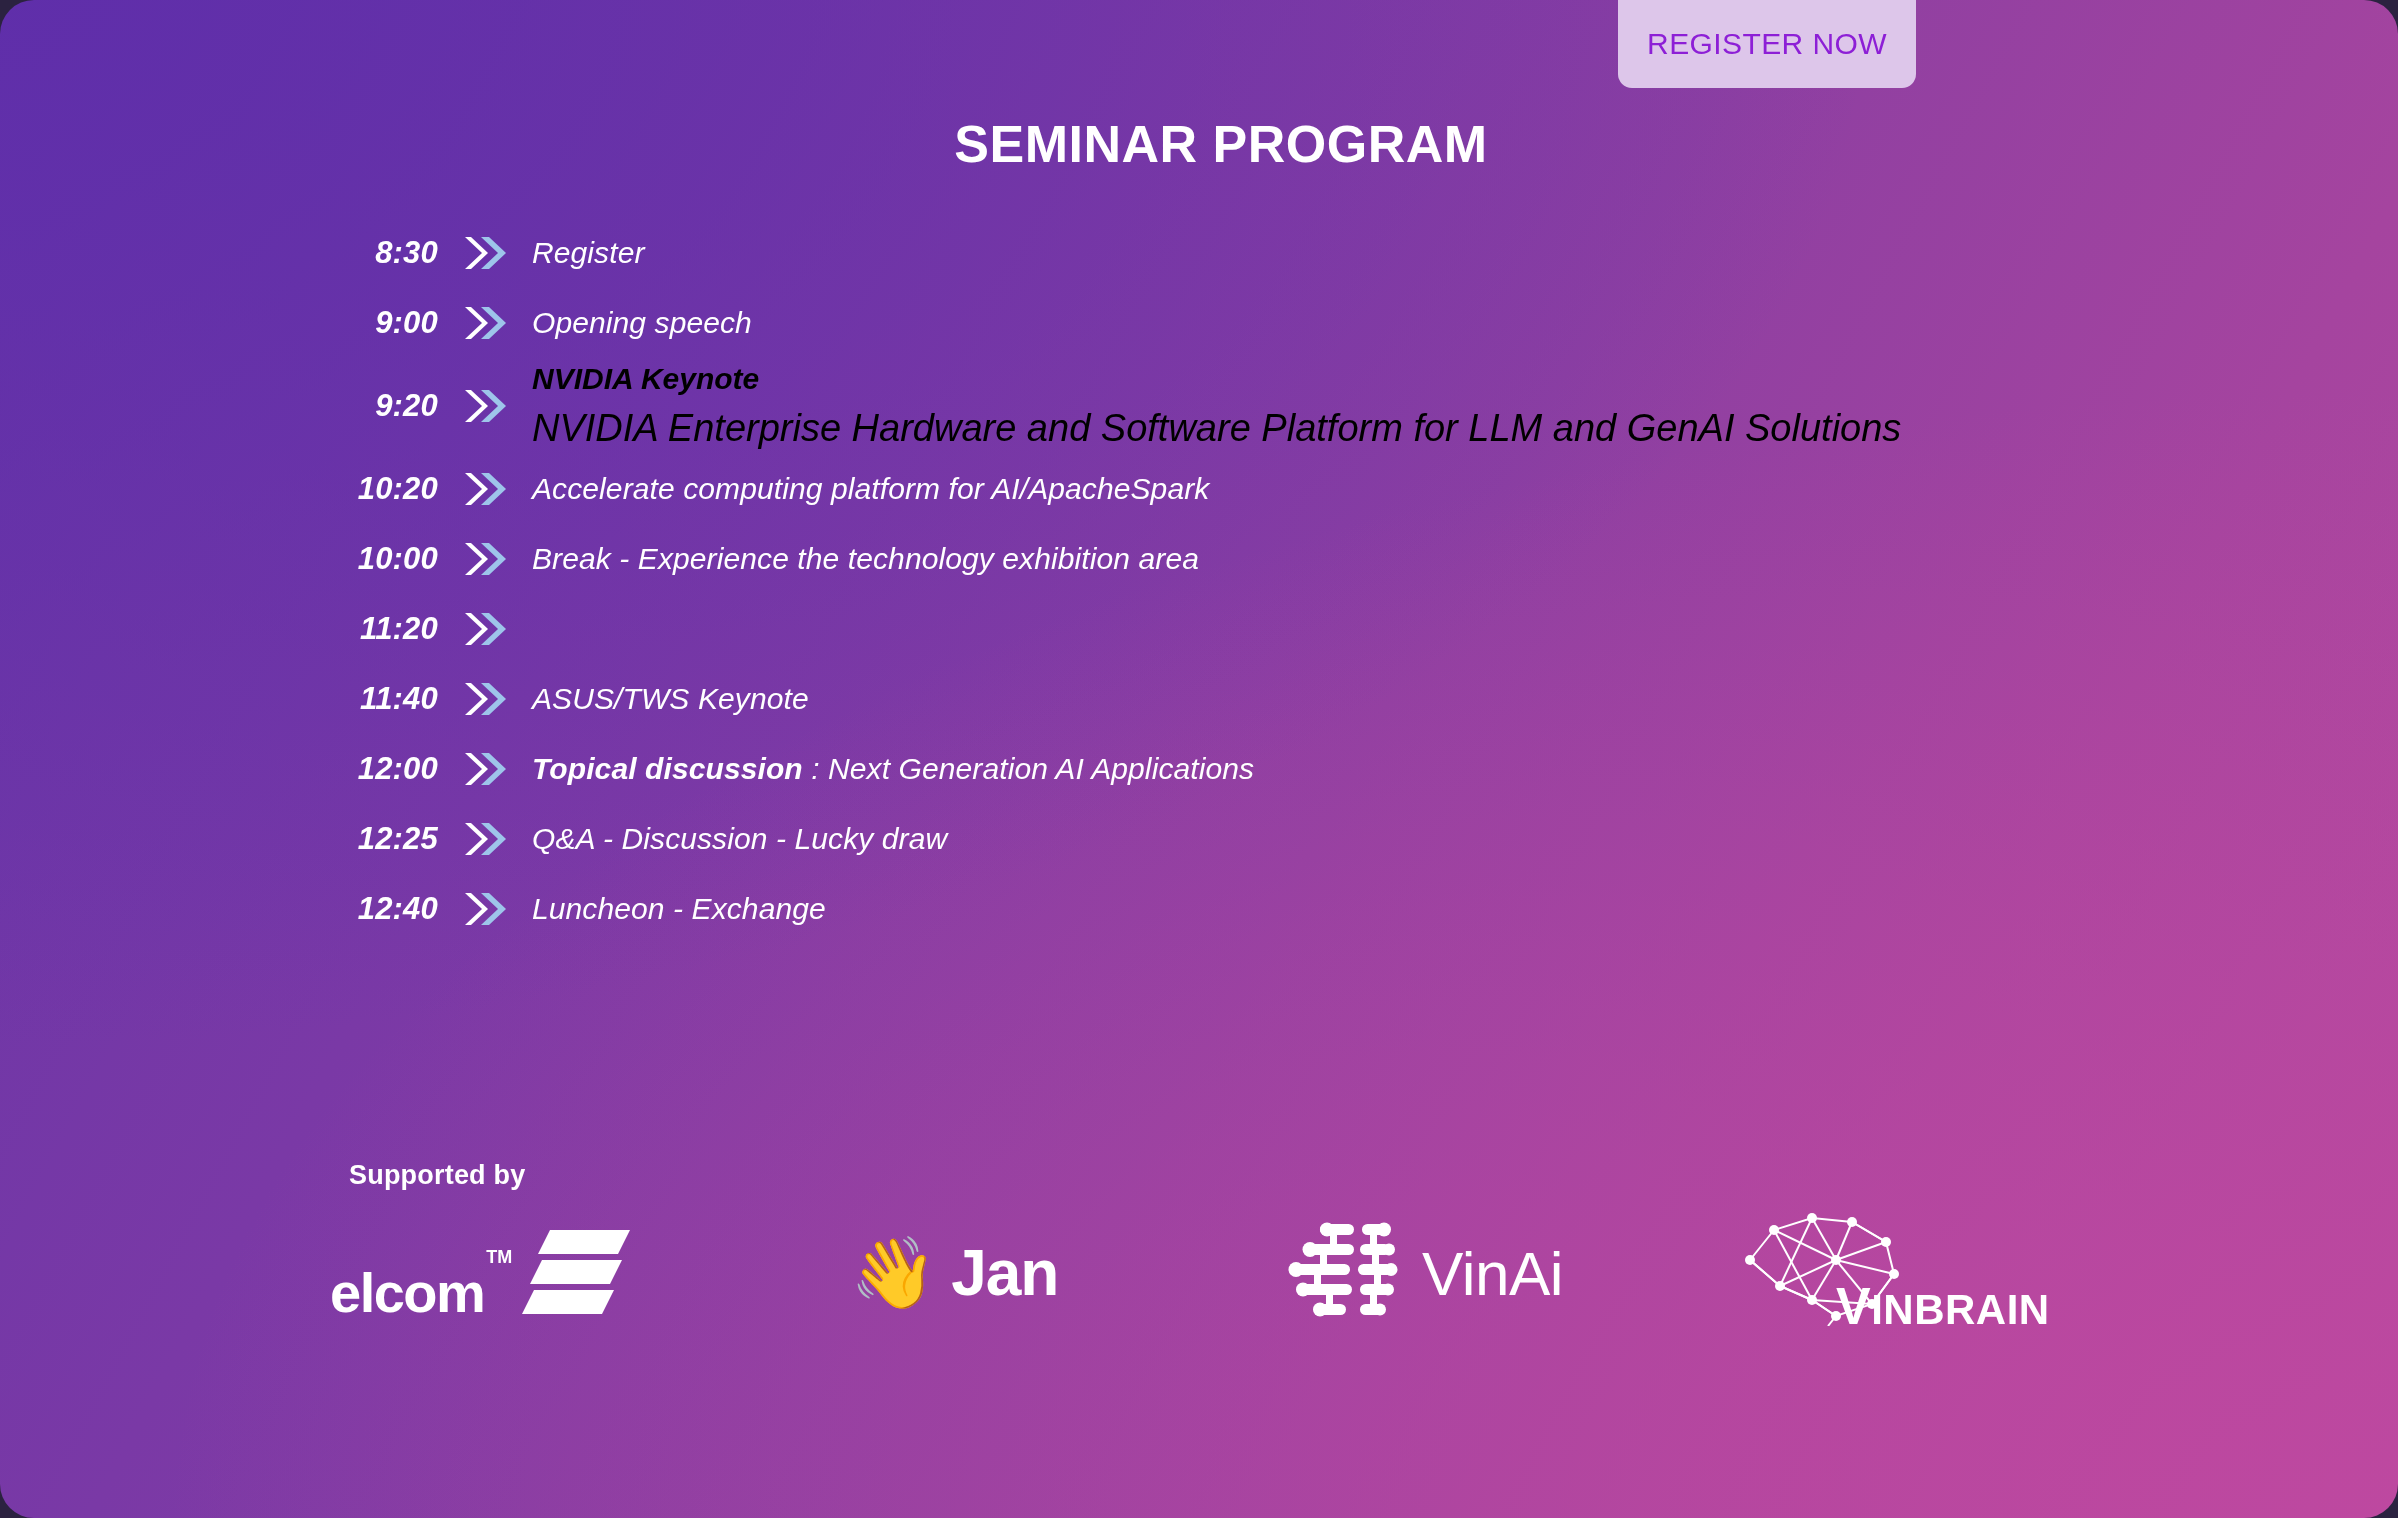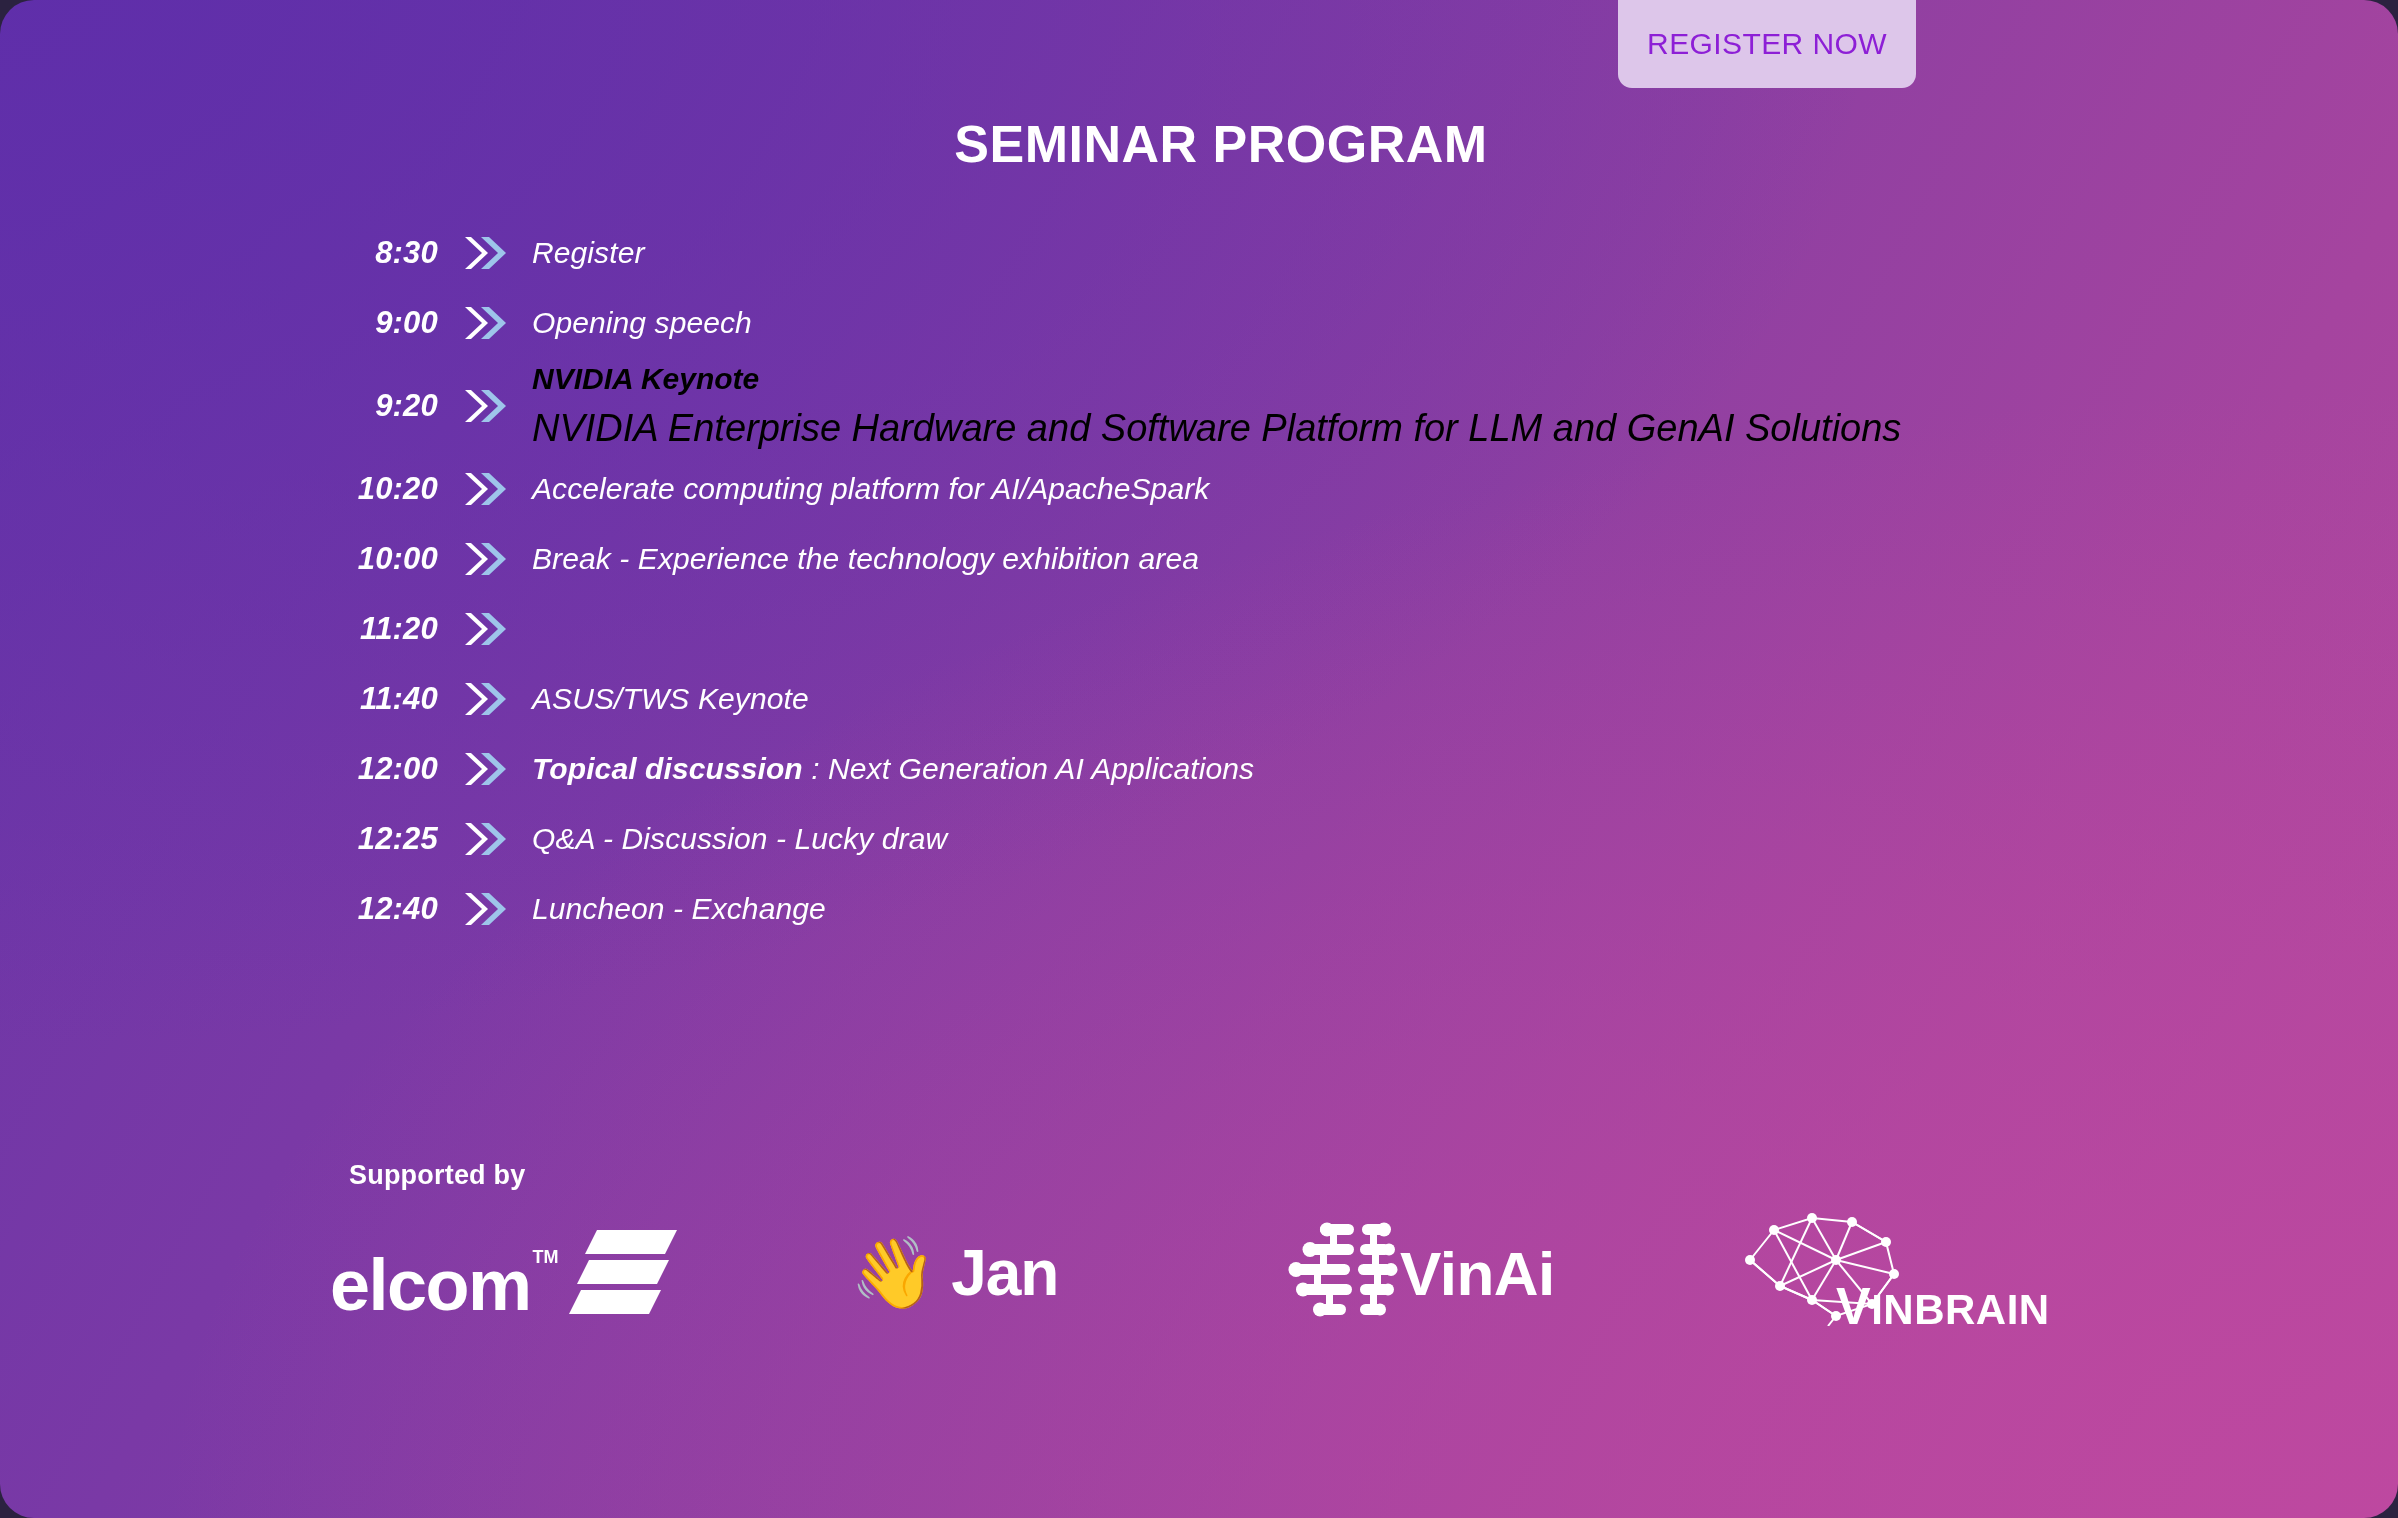--- a/index.html
+++ b/index.html
@@ -155,21 +155,21 @@
   .slot-vinai   { width: 460px; }
   .slot-vinbrain{ width: 430px; }
 
   
   .elcom {
     display: flex;
     align-items: flex-end;
     color: #ffffff;
   }
   .elcom-word {
-    font-size: 72px;
+    font-size: 56px;
     font-weight: 600;
     letter-spacing: -1.5px;
     line-height: 0.9;
   }
   .elcom-tm {
     font-size: 18px;
     font-weight: bold;
     line-height: 1;
     position: relative;
     top: -52px;
@@ -185,23 +185,23 @@
     font-size: 64px;
     font-weight: bold;
     letter-spacing: -1px;
   }
 
   
   .vinai { display: flex; align-items: center; }
   .vinai-word {
     color: #ffffff;
     font-size: 62px;
-    font-weight: 700;
+    font-weight: 400;
     letter-spacing: -0.5px;
-    margin-left: 2px;
+    margin-left: 24px;
   }
 
   
   .vinbrain { position: relative; width: 330px; height: 118px; }
   .vinbrain-mark { position: absolute; left: 0; top: -6px; }
   .vinbrain-word {
     position: absolute;
     left: 96px;
     top: 66px;
     color: #ffffff;

